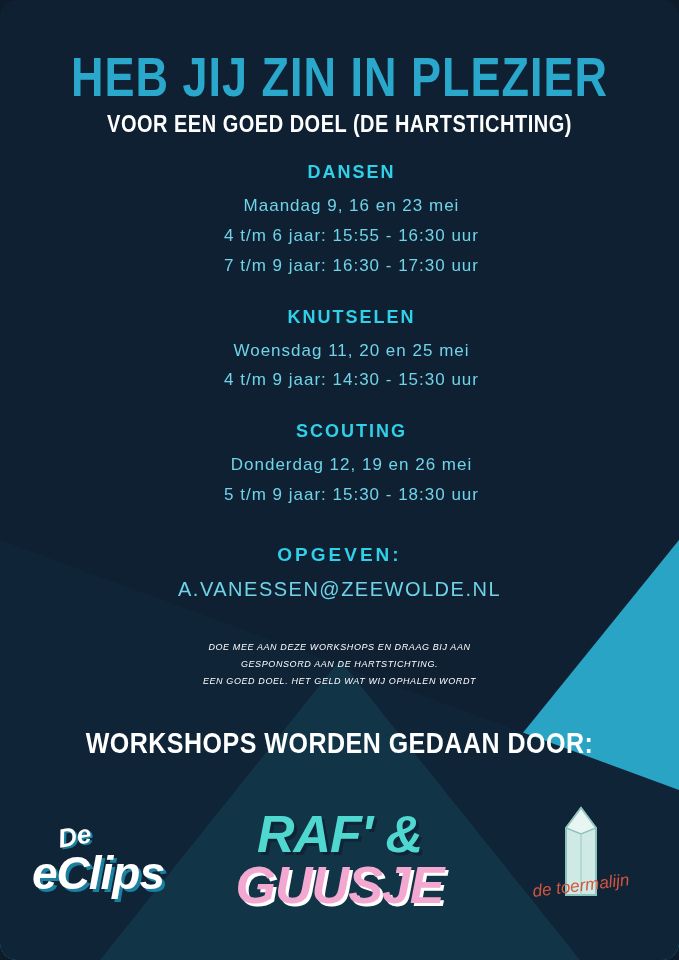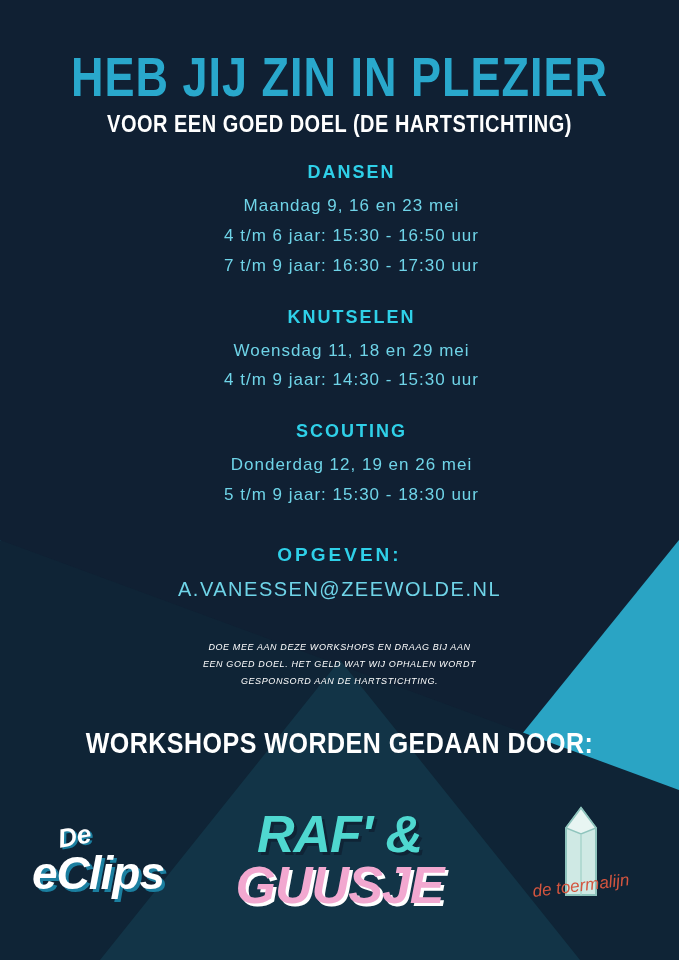--- a/index.html
+++ b/index.html
@@ -12,20 +12,21 @@
     background: #0d1b2a;
     font-family: "Liberation Sans", sans-serif;
     overflow: hidden;
   }
   .poster {
     position: relative;
     width: 679px;
     height: 960px;
     background: #102033;
     overflow: hidden;
+    border-radius: 17px;
   }
   
   .bg-left-triangle {
     position: absolute;
     left: 0;
     bottom: 0;
     width: 0;
     height: 0;
     border-left: 340px solid #2aa4c4;
     border-top: 420px solid transparent;
@@ -246,44 +247,44 @@
 
   <div class="content">
 
     <div class="headline">HEB JIJ ZIN IN PLEZIER</div>
 
     <div class="subhead">VOOR EEN GOED DOEL (DE HARTSTICHTING)</div>
 
     <div class="section">
       <div class="section-title">DANSEN</div>
       <div class="section-line">Maandag 9, 16 en 23 mei</div>
-      <div class="section-line">4 t/m 6 jaar: 15:30 - 16:50 uur</div>
+      <div class="section-line">4 t/m 6 jaar: 15:55 - 16:30 uur</div>
       <div class="section-line">7 t/m 9 jaar: 16:30 - 17:30 uur</div>
     </div>
 
     <div class="section">
       <div class="section-title">KNUTSELEN</div>
-      <div class="section-line">Woensdag 11, 18 en 29 mei</div>
+      <div class="section-line">Woensdag 11, 20 en 25 mei</div>
       <div class="section-line">4 t/m 9 jaar: 14:30 - 15:30 uur</div>
     </div>
 
     <div class="section">
       <div class="section-title">SCOUTING</div>
       <div class="section-line">Donderdag 12, 19 en 26 mei</div>
       <div class="section-line">5 t/m 9 jaar: 15:30 - 18:30 uur</div>
     </div>
 
 
     <div class="opgeven-label">OPGEVEN:</div>
     <div class="opgeven-email">A.VANESSEN@ZEEWOLDE.NL</div>
 
     <div class="disclaimer">
       <div>DOE MEE AAN DEZE WORKSHOPS EN DRAAG BIJ AAN</div>
+      <div>GESPONSORD AAN DE HARTSTICHTING.</div>
       <div>EEN GOED DOEL. HET GELD WAT WIJ OPHALEN WORDT</div>
-      <div>GESPONSORD AAN DE HARTSTICHTING.</div>
     </div>
 
     <div class="workshops-by">WORKSHOPS WORDEN GEDAAN DOOR:</div>
 
   </div>
 
   <div class="logos">
 
     <div class="logo-eclips">
       <span class="l1">De</span>

